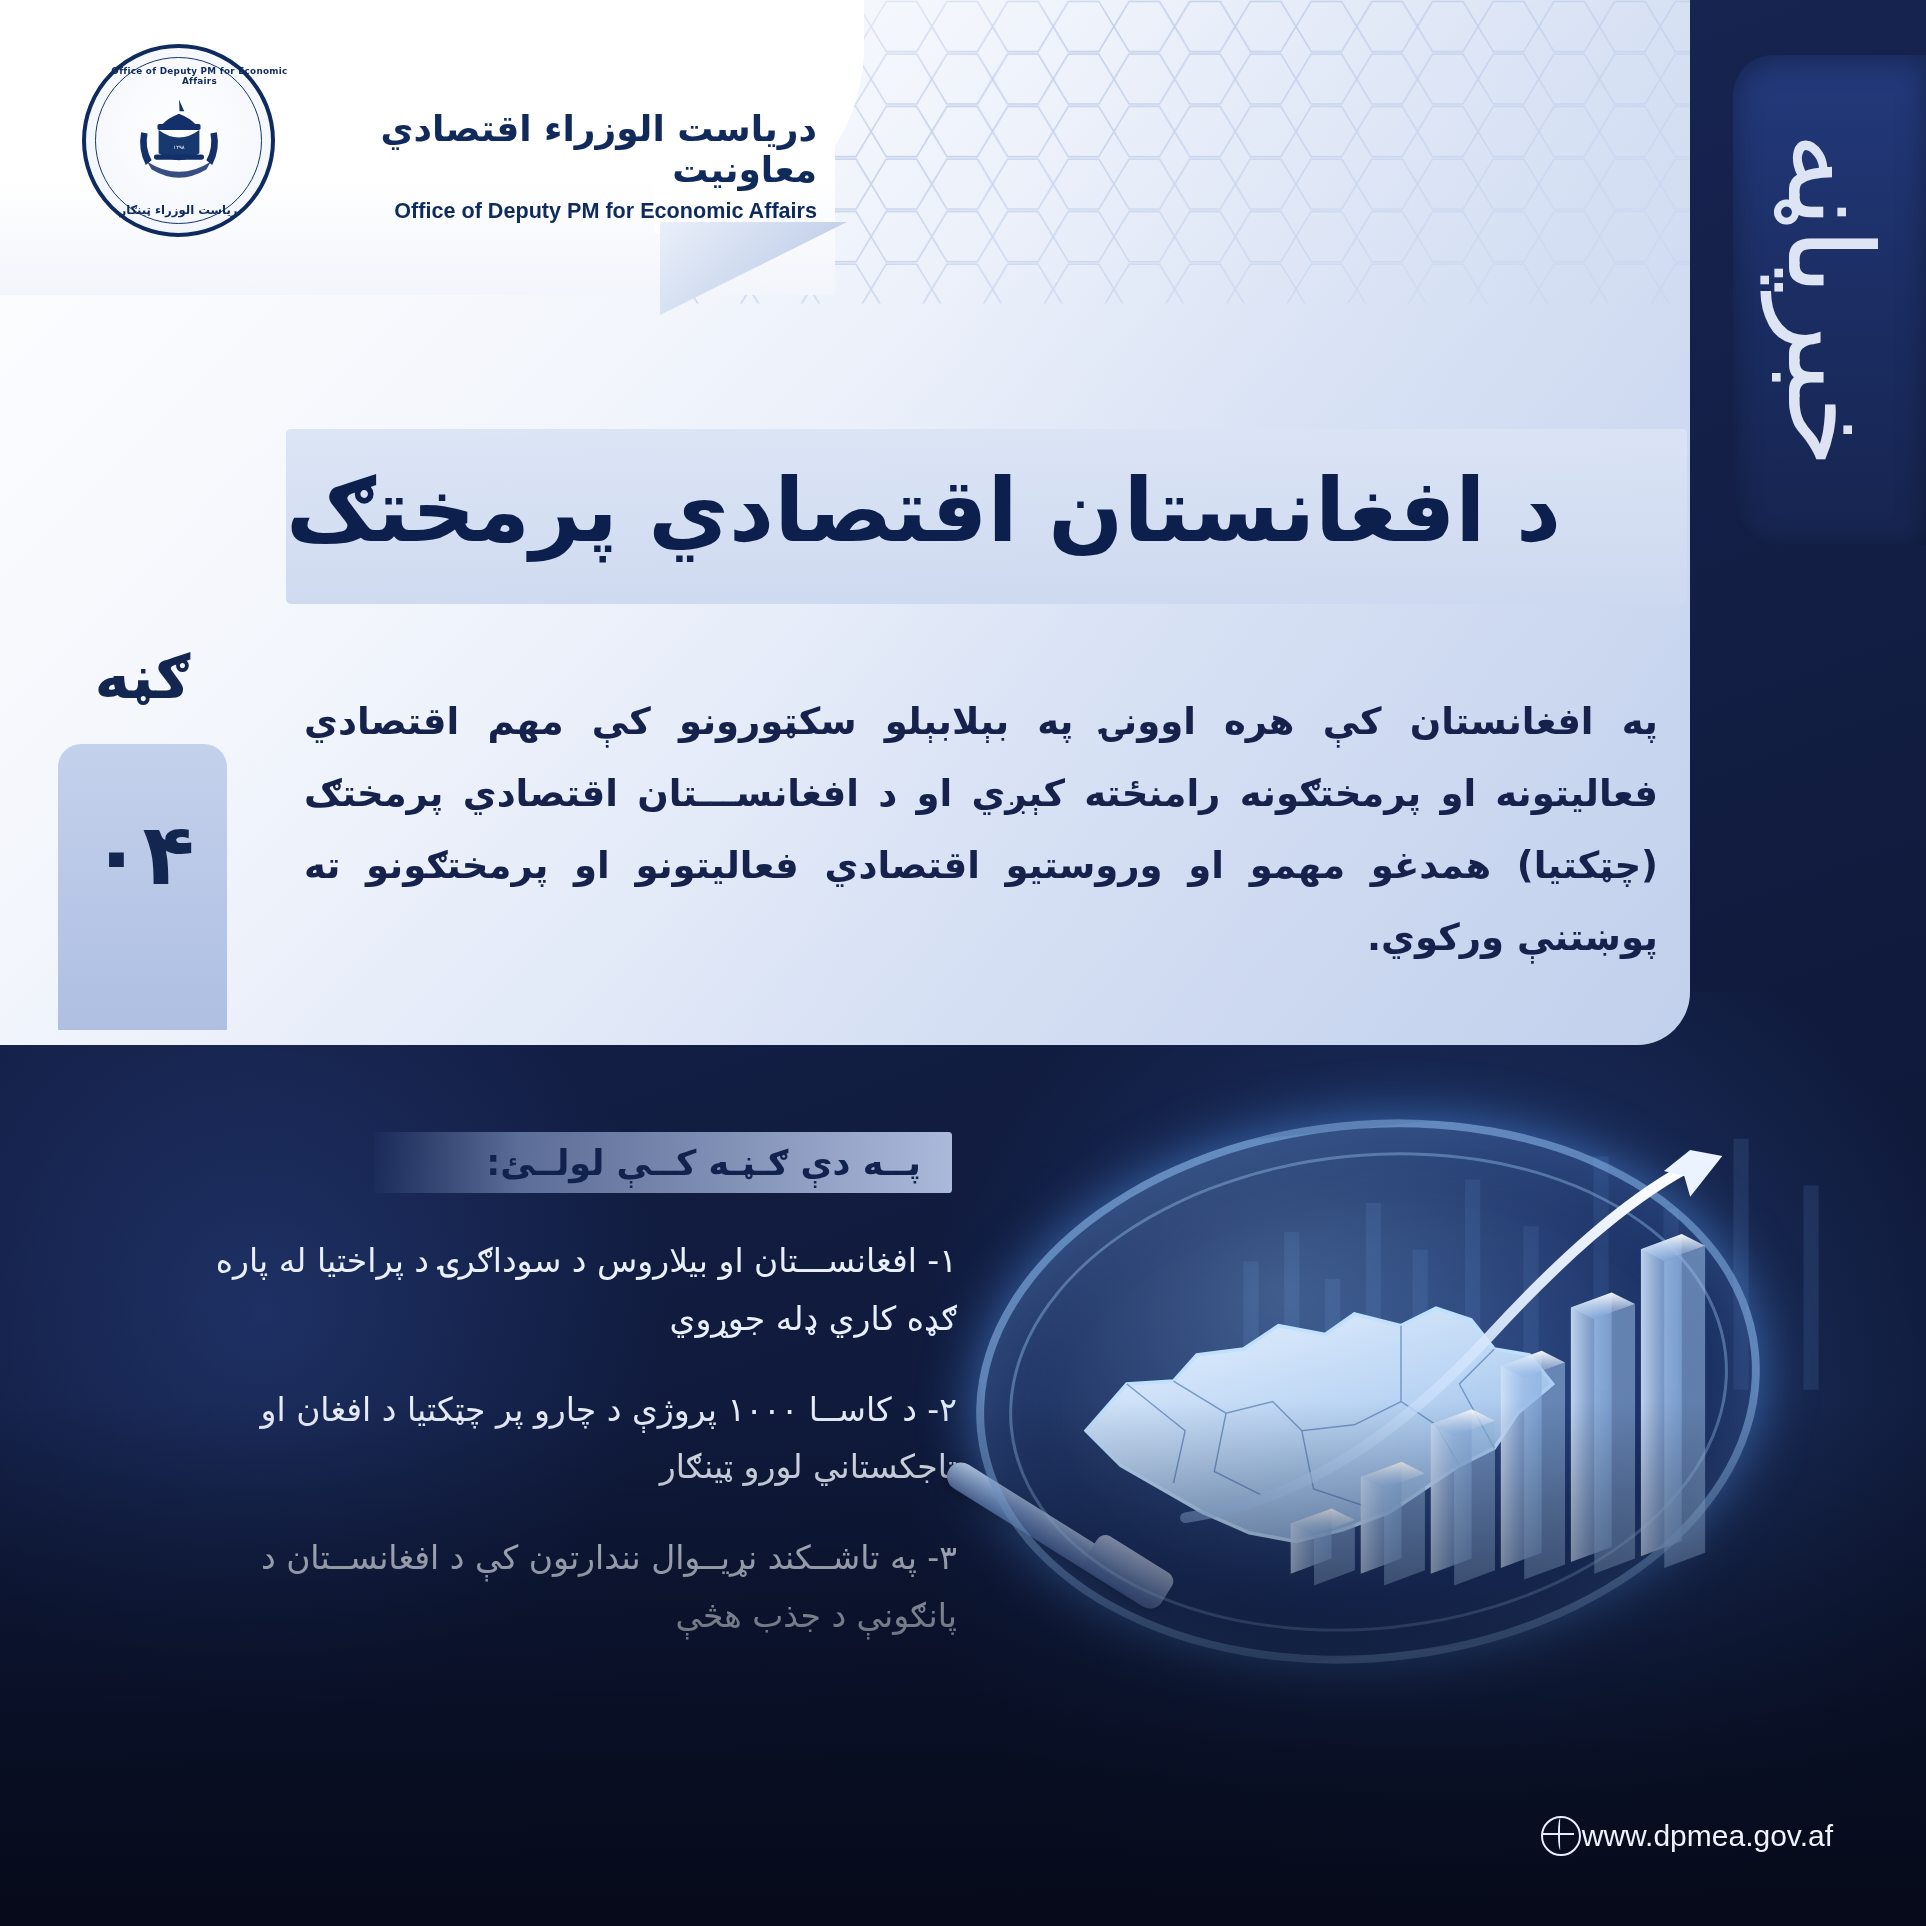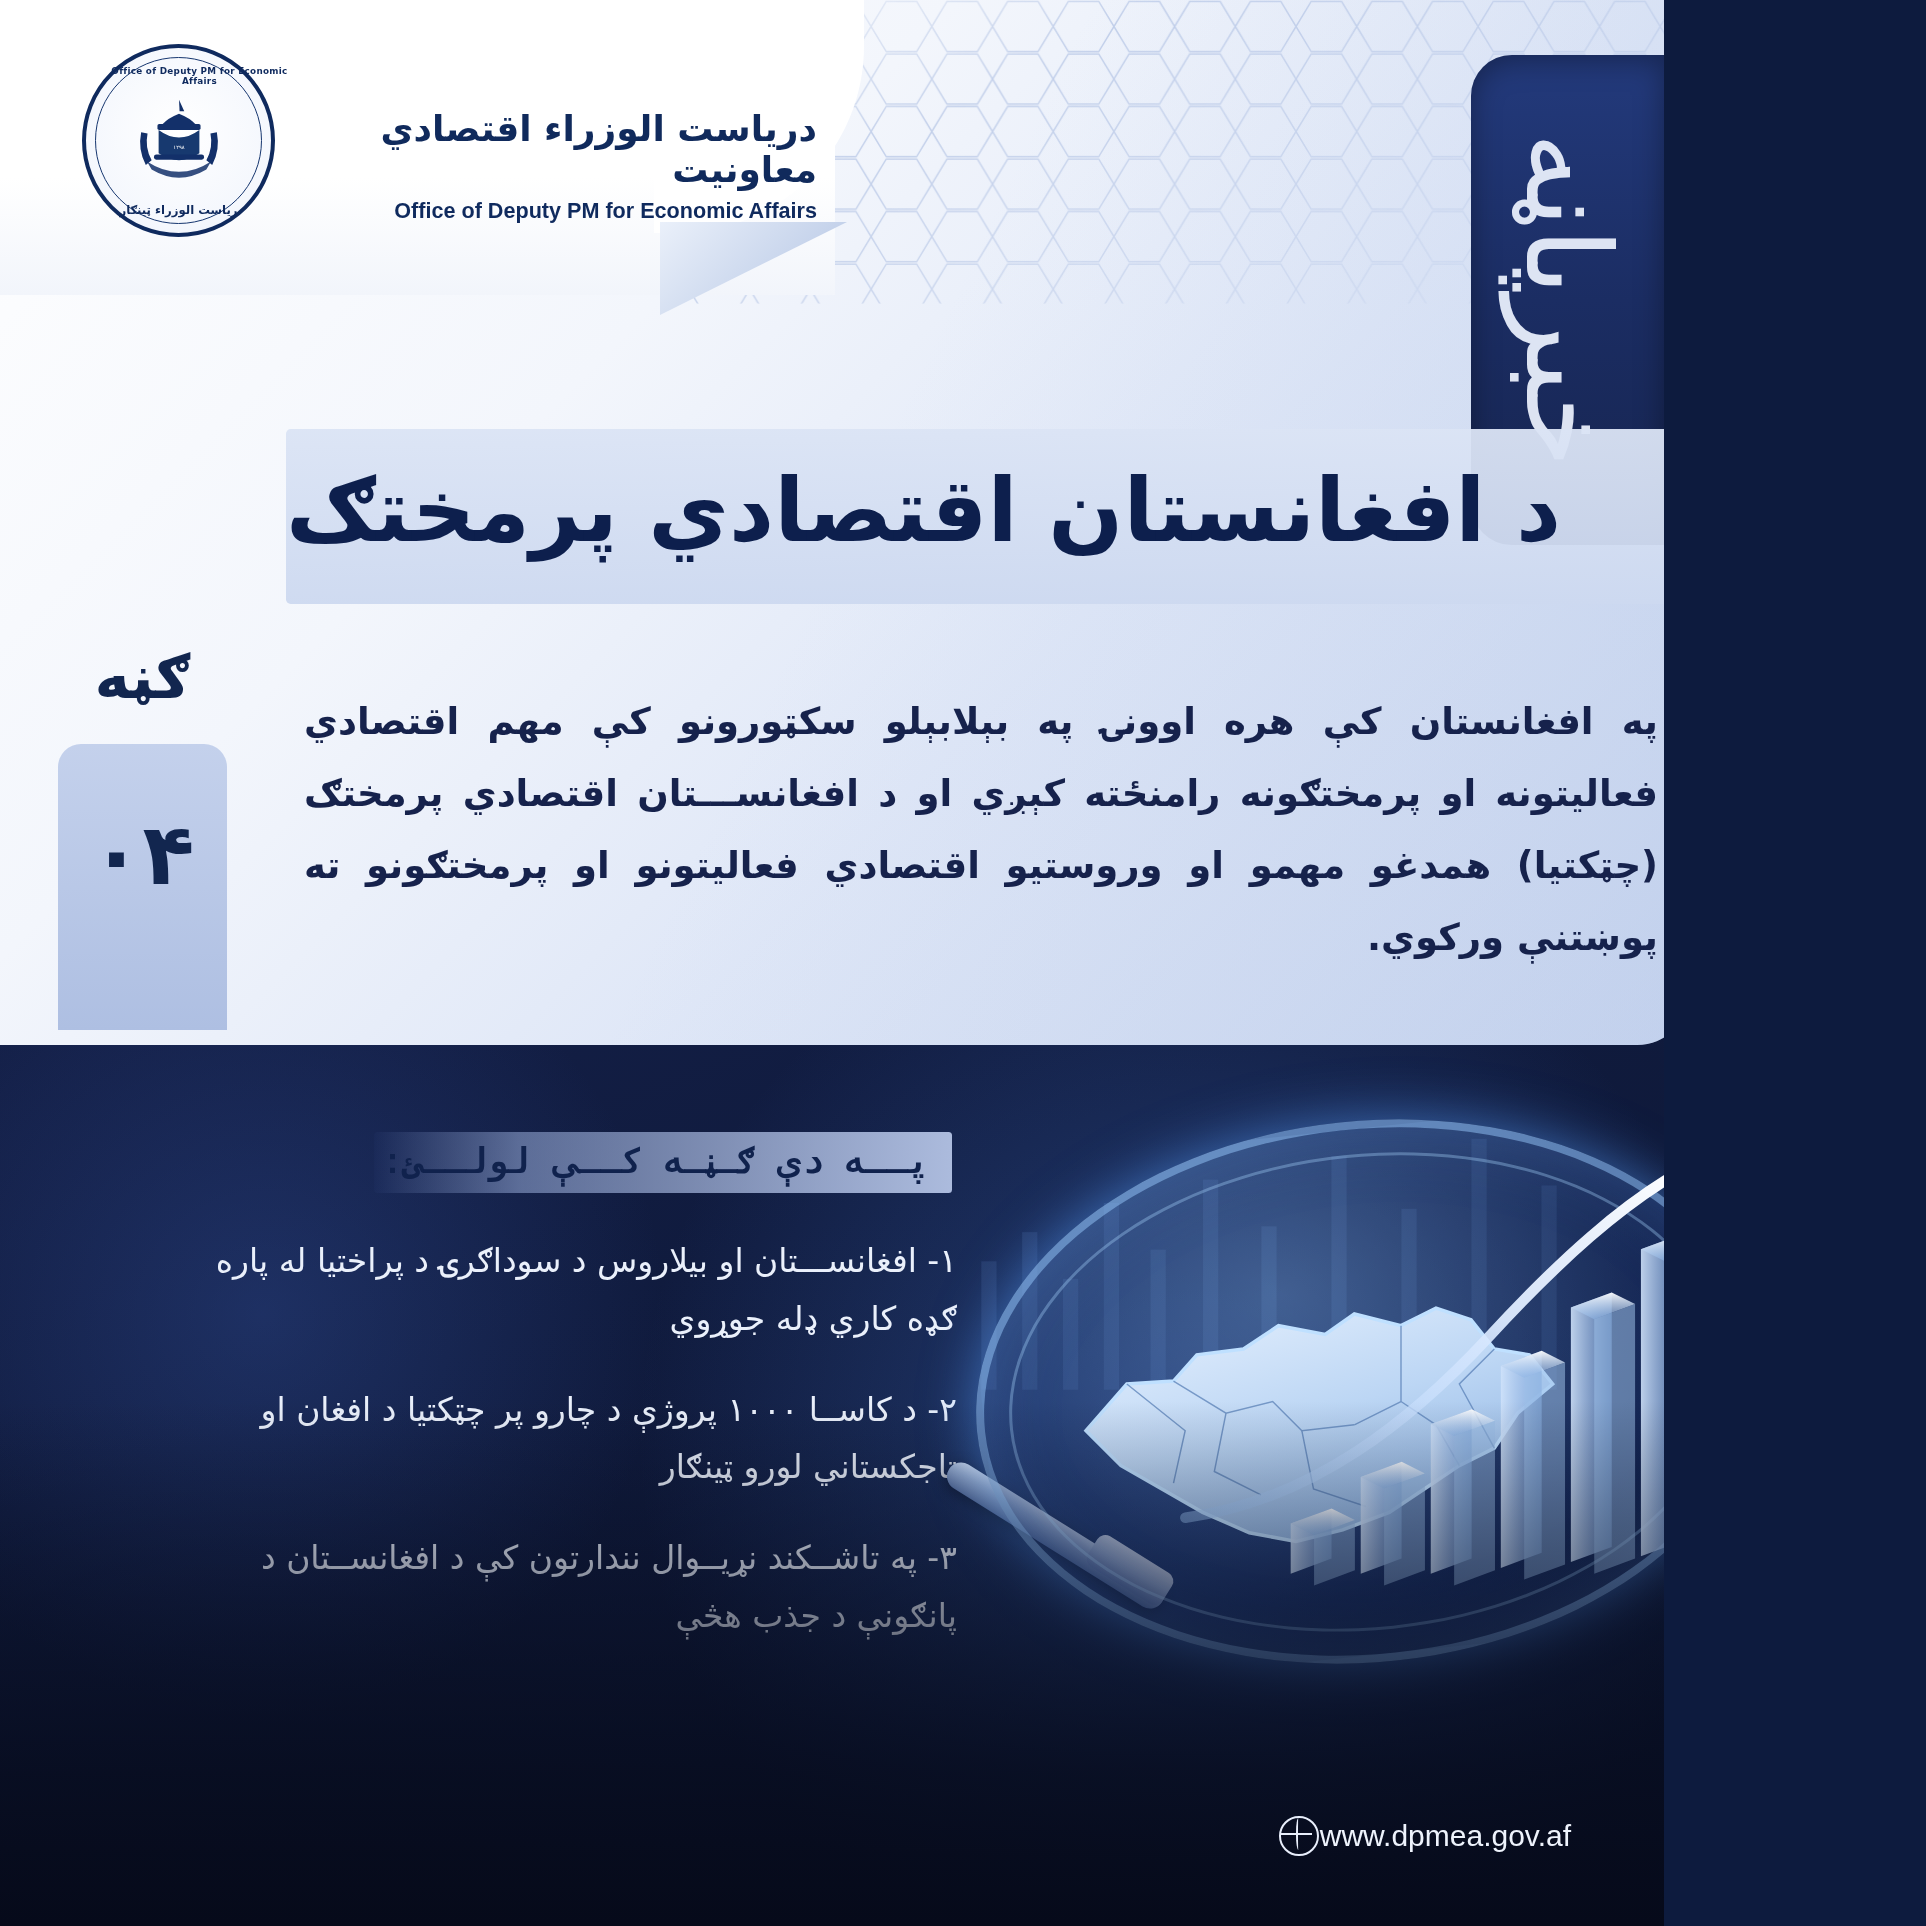--- a/index.html
+++ b/index.html
@@ -2,21 +2,21 @@
 <html style="font-size:9.3px"><head>
 <meta charset="utf-8">
 <style>
   html, body {
     margin: 0;
     padding: 0;
     background: #0d1b3e;
   }
   .page {
     position: relative;
-    width: 1664px;
+    width: 1926px;
     height: 1926px;
     overflow: hidden;
     font-family: "DejaVu Sans", sans-serif;
     background: linear-gradient(160deg, #1b2a5c 0%, #16224d 30%, #101b3e 60%, #0c1530 100%);
   }
 
   
   .bg-glow-left {
     position: absolute;
     left: -175px; top: 876px;
@@ -215,23 +215,22 @@
   }
 
   
   .section-pill {
     position:absolute;
     left: 374px; top: 1132px;
     width: 578px; height: 61px;
     background: linear-gradient(90deg, rgba(36,56,112,0.15) 0%, rgba(150,170,215,0.55) 25%, rgba(188,203,236,0.9) 100%);
     border-radius: 3.5px;
     display:flex; align-items:center; justify-content:flex-end;
-    padding-right: 23px;
+    padding-right: 31px;
     box-sizing: border-box;
-    font-family: Liberation Mono, monospace;
   }
   .section-pill span {
     direction:rtl; color:#10224d; font-weight:bold; font-size: 35px;
   }
 
   
   .bullets {
     position:absolute;
     left: 175px; top: 1232px;
     width: 782px;

